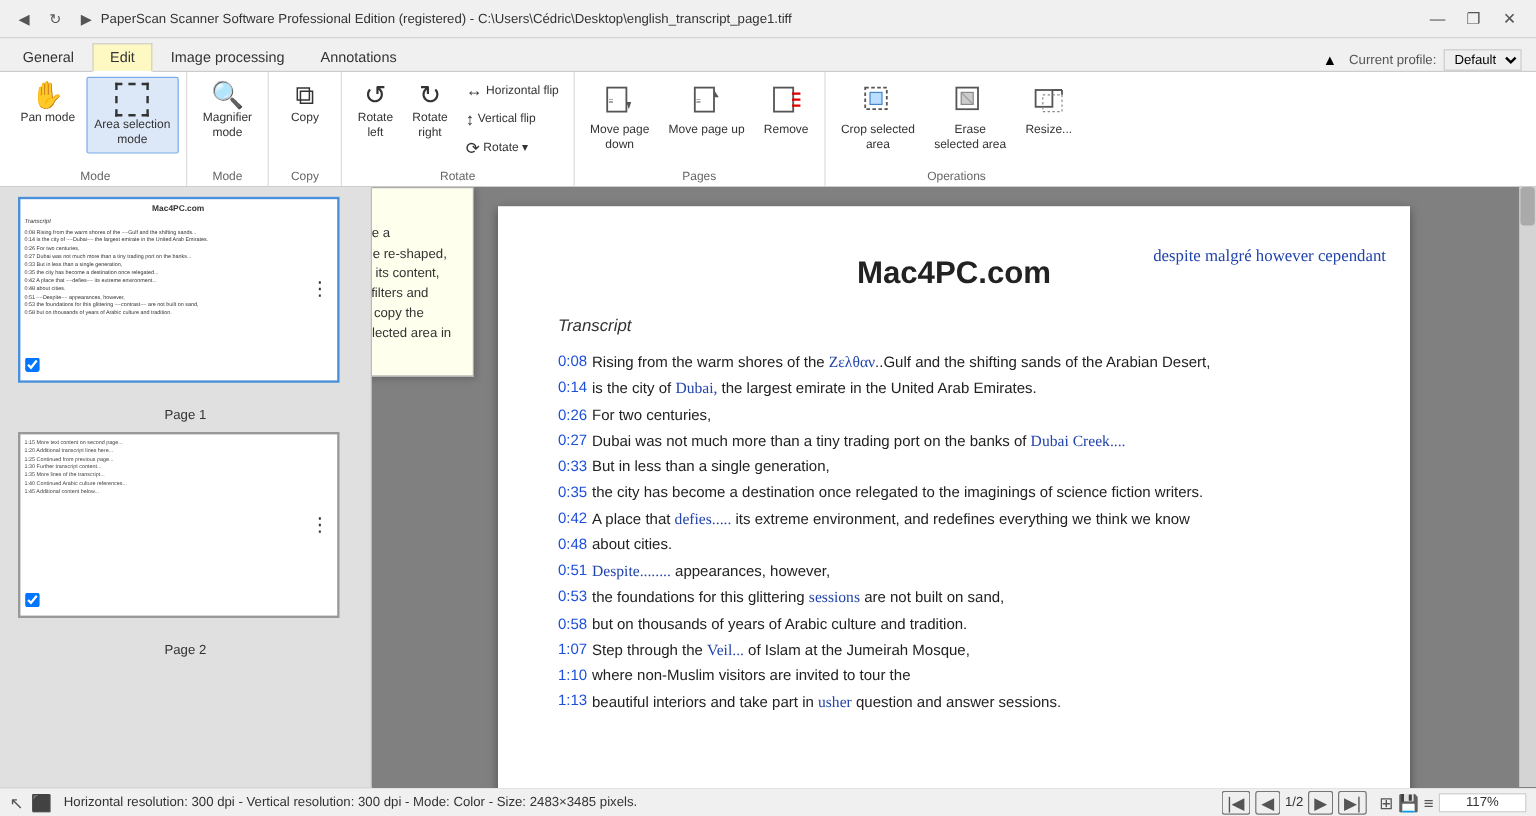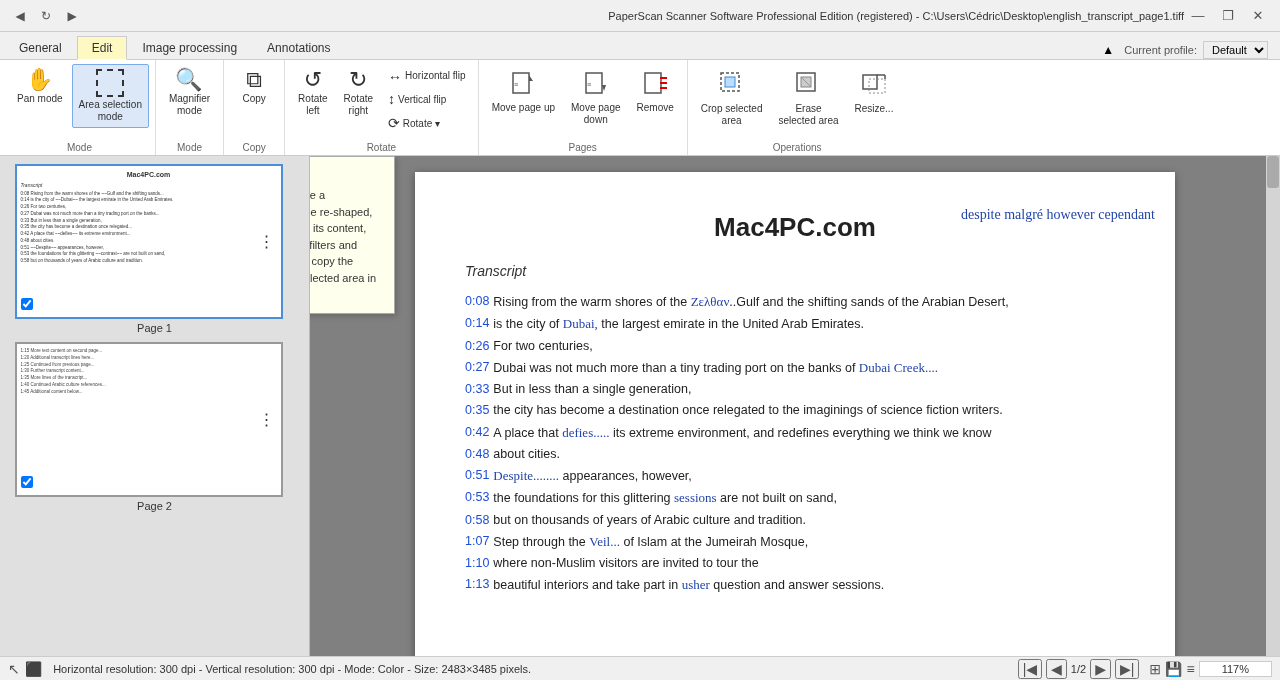--- a/index.html
+++ b/index.html
@@ -8,21 +8,21 @@
     
     #titlebar {
       background: #f0f0f0;
       height: 32px;
       display: flex;
       align-items: center;
       justify-content: space-between;
       padding: 0 8px;
       border-bottom: 1px solid #ccc;
     }
-    #titlebar .title-text { flex: 1; text-align: right; font-size: 11px; color: #333; }
+    #titlebar .title-text { flex: 1; text-align: left; font-size: 11px; color: #333; }
     #titlebar .win-controls { display: flex; gap: 2px; }
     #titlebar .win-btn { width: 28px; height: 22px; border: none; background: transparent; cursor: pointer; font-size: 13px; display: flex; align-items: center; justify-content: center; color: #555; }
     #titlebar .nav-btn { width: 24px; height: 22px; border: none; background: transparent; cursor: pointer; font-size: 12px; color: #555; display: flex; align-items: center; justify-content: center; }
 
     
     #tabbar {
       background: #f0f0f0;
       height: 28px;
       display: flex;
       align-items: flex-end;
@@ -150,21 +150,21 @@
     .thumb-frame.inactive { border-color: #999; }
     .thumb-inner {
       width: 100%;
       height: 100%;
       padding: 4px;
       font-size: 5px;
       line-height: 1.3;
       color: #333;
       overflow: hidden;
     }
-    .thumb-label { font-size: 11px; color: #333; margin-top: 3px; }
+    .thumb-label { font-size: 11px; color: #333; margin-top: 21px; }
 
     
     #viewer {
       flex: 1;
       background: #808080;
       overflow-y: auto;
       position: relative;
     }
     #page-content {
       background: white;
@@ -358,34 +358,34 @@
     <div class="ribbon-group-label">Rotate</div>
   </div>
 
   <div class="ribbon-group">
     <div class="ribbon-items">
       <button class="ribbon-btn" style="min-width:44px;">
         <span class="rbicon" style="font-size:20px;">
           <svg width="28" height="28" viewBox="0 0 28 28">
               <rect x="4" y="4" width="16" height="20" fill="none" stroke="#555" stroke-width="1.5"></rect>
               <text x="5" y="18" font-size="7" fill="#555">≡</text>
-              <polygon points="20,6 24,12 20,12" fill="#555"></polygon>
+              <polygon points="20,16 24,16 22,22" fill="#555"></polygon>
             </svg>
         </span>
-        <span class="rblabel">Move page up</span>
+        <span class="rblabel">Move page<br>down</span>
       </button>
       <button class="ribbon-btn" style="min-width:44px;">
         <span class="rbicon" style="font-size:20px;">
           <svg width="28" height="28" viewBox="0 0 28 28">
               <rect x="4" y="4" width="16" height="20" fill="none" stroke="#555" stroke-width="1.5"></rect>
               <text x="5" y="18" font-size="7" fill="#555">≡</text>
-              <polygon points="20,16 24,16 22,22" fill="#555"></polygon>
+              <polygon points="20,6 24,12 20,12" fill="#555"></polygon>
             </svg>
         </span>
-        <span class="rblabel">Move page<br>down</span>
+        <span class="rblabel">Move page up</span>
       </button>
       <button class="ribbon-btn" style="min-width:44px;">
         <span class="rbicon" style="font-size:20px;">
           <svg width="28" height="28" viewBox="0 0 28 28">
               <rect x="4" y="4" width="16" height="20" fill="none" stroke="#555" stroke-width="1.5"></rect>
               <line x1="19" y1="9" x2="26" y2="9" stroke="#d00" stroke-width="2"></line>
               <line x1="19" y1="14" x2="26" y2="14" stroke="#d00" stroke-width="2"></line>
               <line x1="19" y1="19" x2="26" y2="19" stroke="#d00" stroke-width="2"></line>
             </svg>
         </span>

